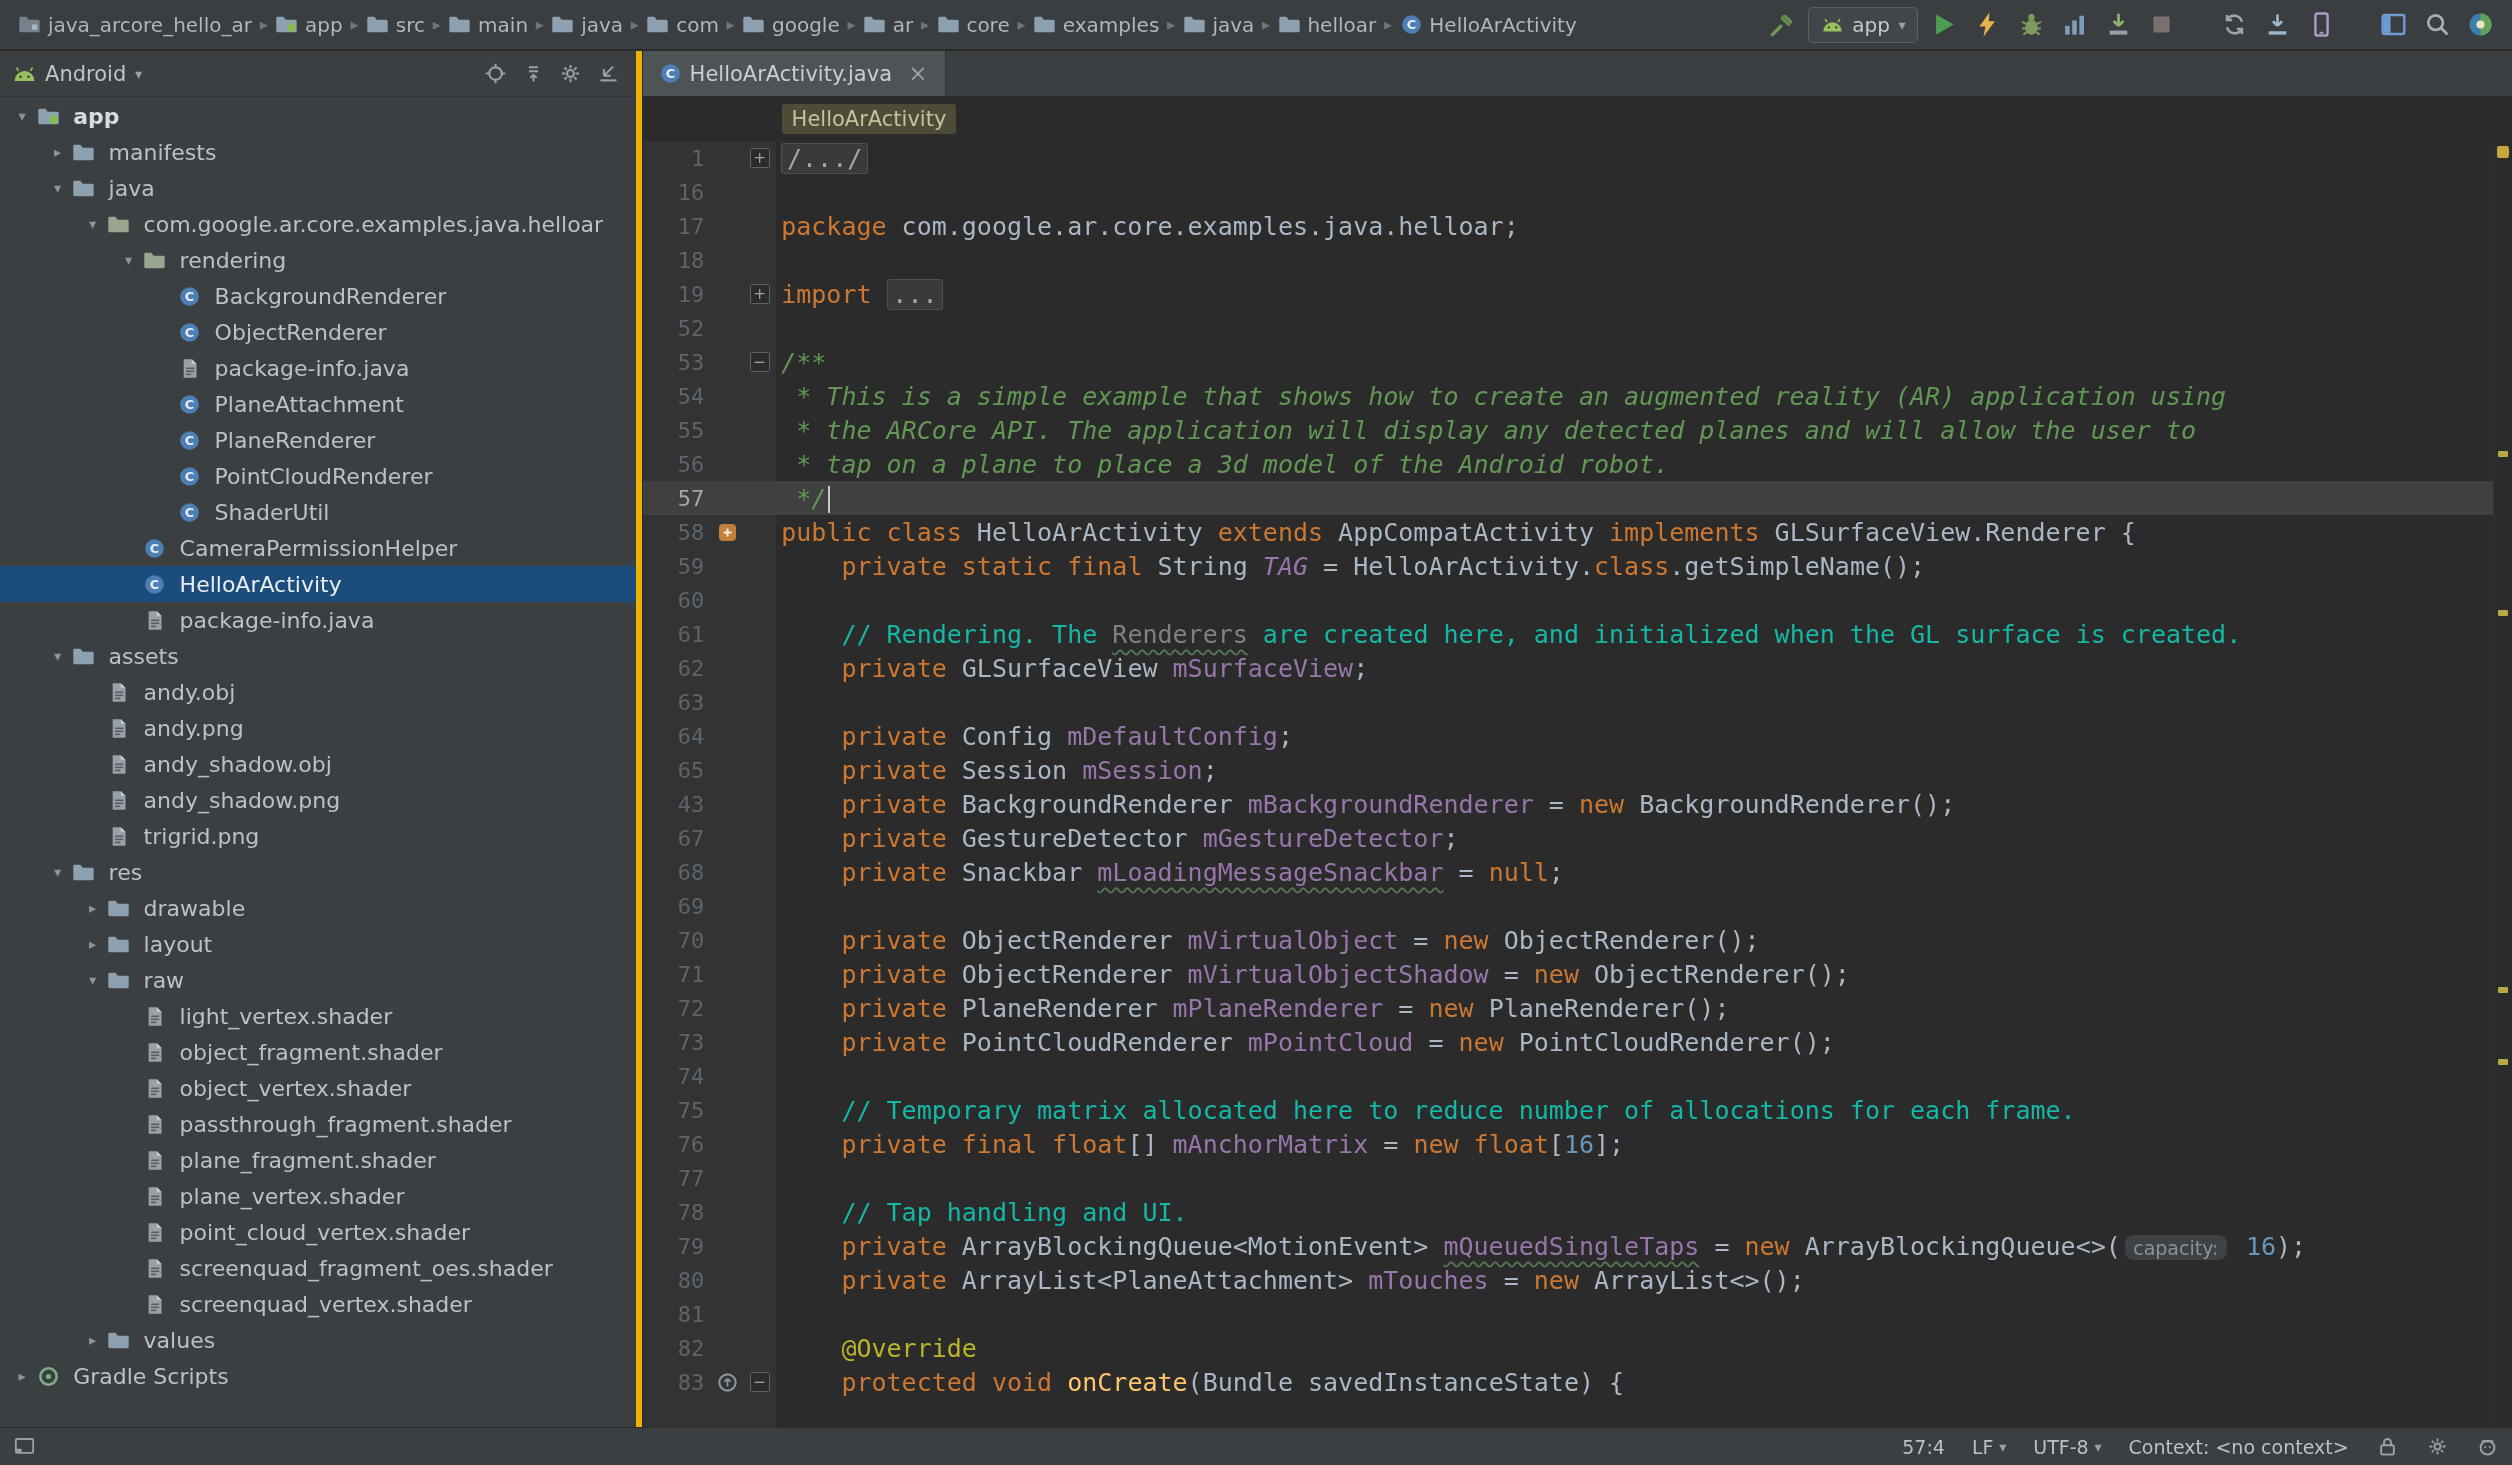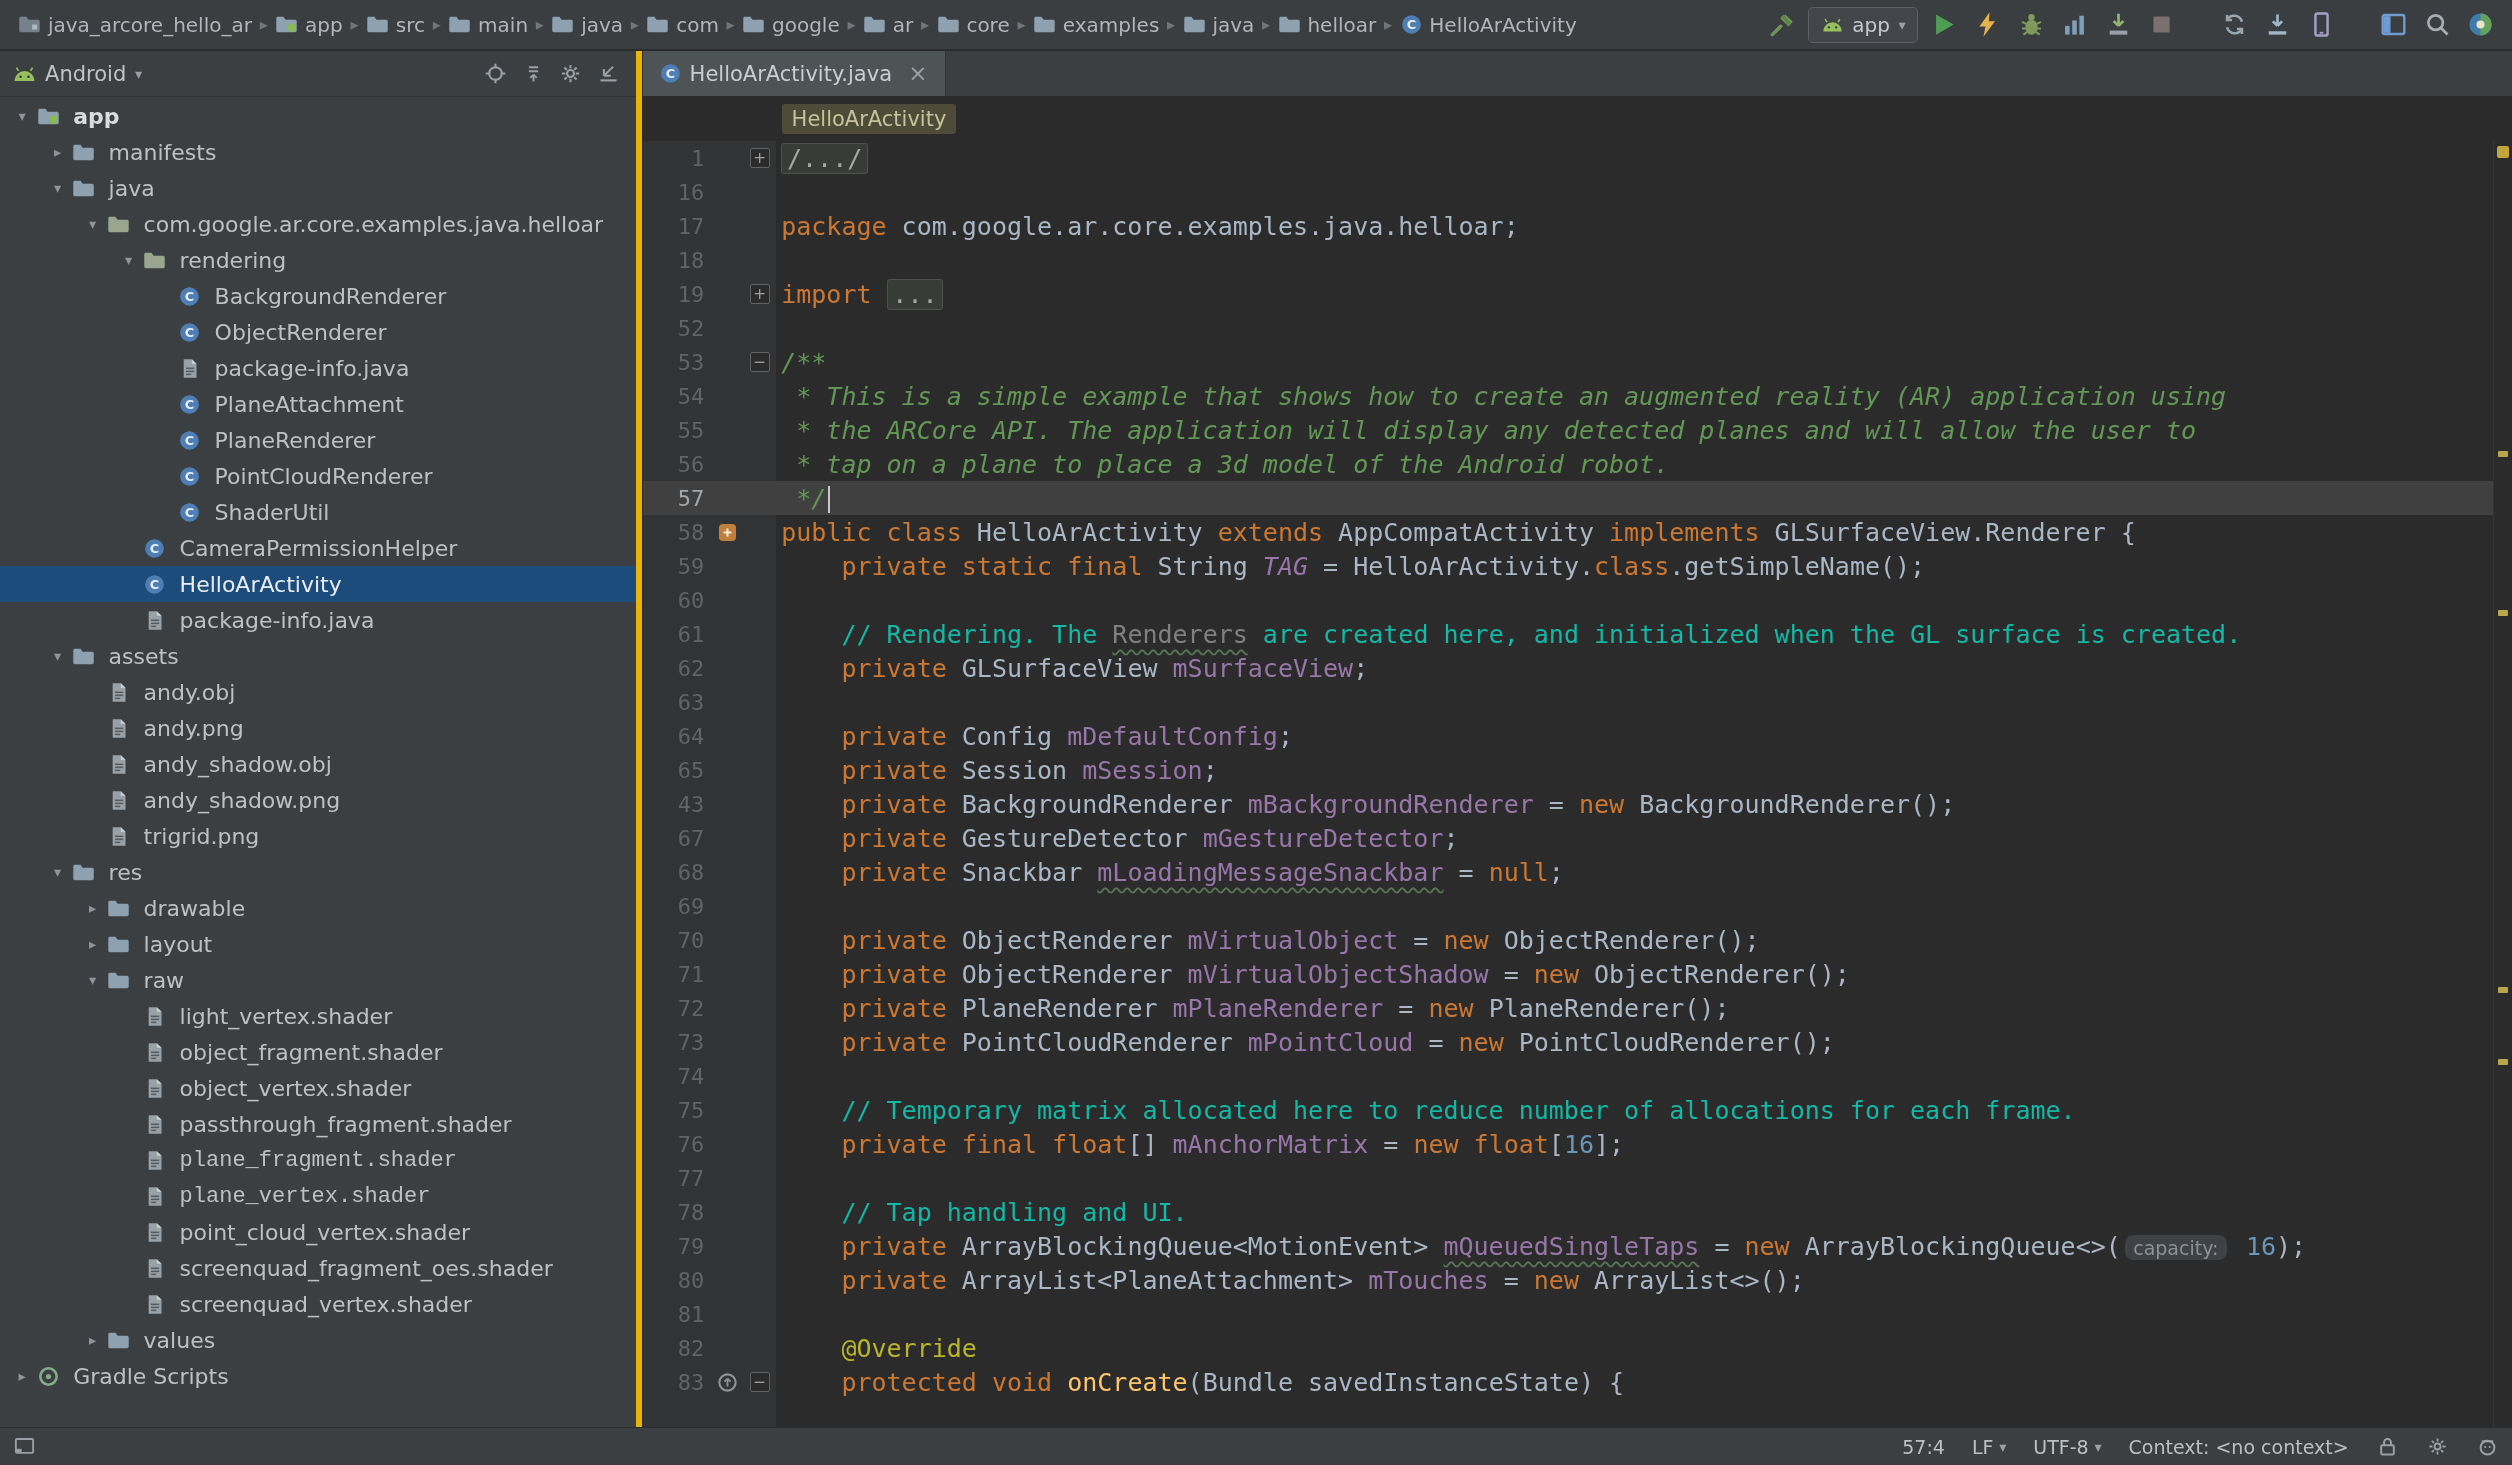--- a/index.html
+++ b/index.html
@@ -670,34 +670,34 @@
           <svg class="ic" viewBox="0 0 18 18">
             <path d="M4 1h7l4 4v12H4z" fill="#98a1a7"></path>
             <path d="M11 1l4 4h-4z" fill="#c9ced2"></path>
             <rect x="6" y="8.2" width="7" height="1.3" fill="#555c61"></rect>
             <rect x="6" y="10.8" width="7" height="1.3" fill="#555c61"></rect>
             <rect x="6" y="13.4" width="4.5" height="1.3" fill="#555c61"></rect>
           </svg>
         </span>
         <span class="tree-label">passthrough_fragment.shader</span>
       </div>
-      <div class="tree-row" style="padding-left: 114px; font-family: Liberation Mono, monospace;">
+      <div class="tree-row" style="padding-left: 114px;">
         <span class="tree-arrow"></span>
         <span class="tree-ic">
           <svg class="ic" viewBox="0 0 18 18">
             <path d="M4 1h7l4 4v12H4z" fill="#98a1a7"></path>
             <path d="M11 1l4 4h-4z" fill="#c9ced2"></path>
             <rect x="6" y="8.2" width="7" height="1.3" fill="#555c61"></rect>
             <rect x="6" y="10.8" width="7" height="1.3" fill="#555c61"></rect>
             <rect x="6" y="13.4" width="4.5" height="1.3" fill="#555c61"></rect>
           </svg>
         </span>
         <span class="tree-label">plane_fragment.shader</span>
       </div>
-      <div class="tree-row" style="padding-left: 114px; font-family: Liberation Mono, monospace;">
+      <div class="tree-row" style="padding-left: 114px;">
         <span class="tree-arrow"></span>
         <span class="tree-ic">
           <svg class="ic" viewBox="0 0 18 18">
             <path d="M4 1h7l4 4v12H4z" fill="#98a1a7"></path>
             <path d="M11 1l4 4h-4z" fill="#c9ced2"></path>
             <rect x="6" y="8.2" width="7" height="1.3" fill="#555c61"></rect>
             <rect x="6" y="10.8" width="7" height="1.3" fill="#555c61"></rect>
             <rect x="6" y="13.4" width="4.5" height="1.3" fill="#555c61"></rect>
           </svg>
         </span>

